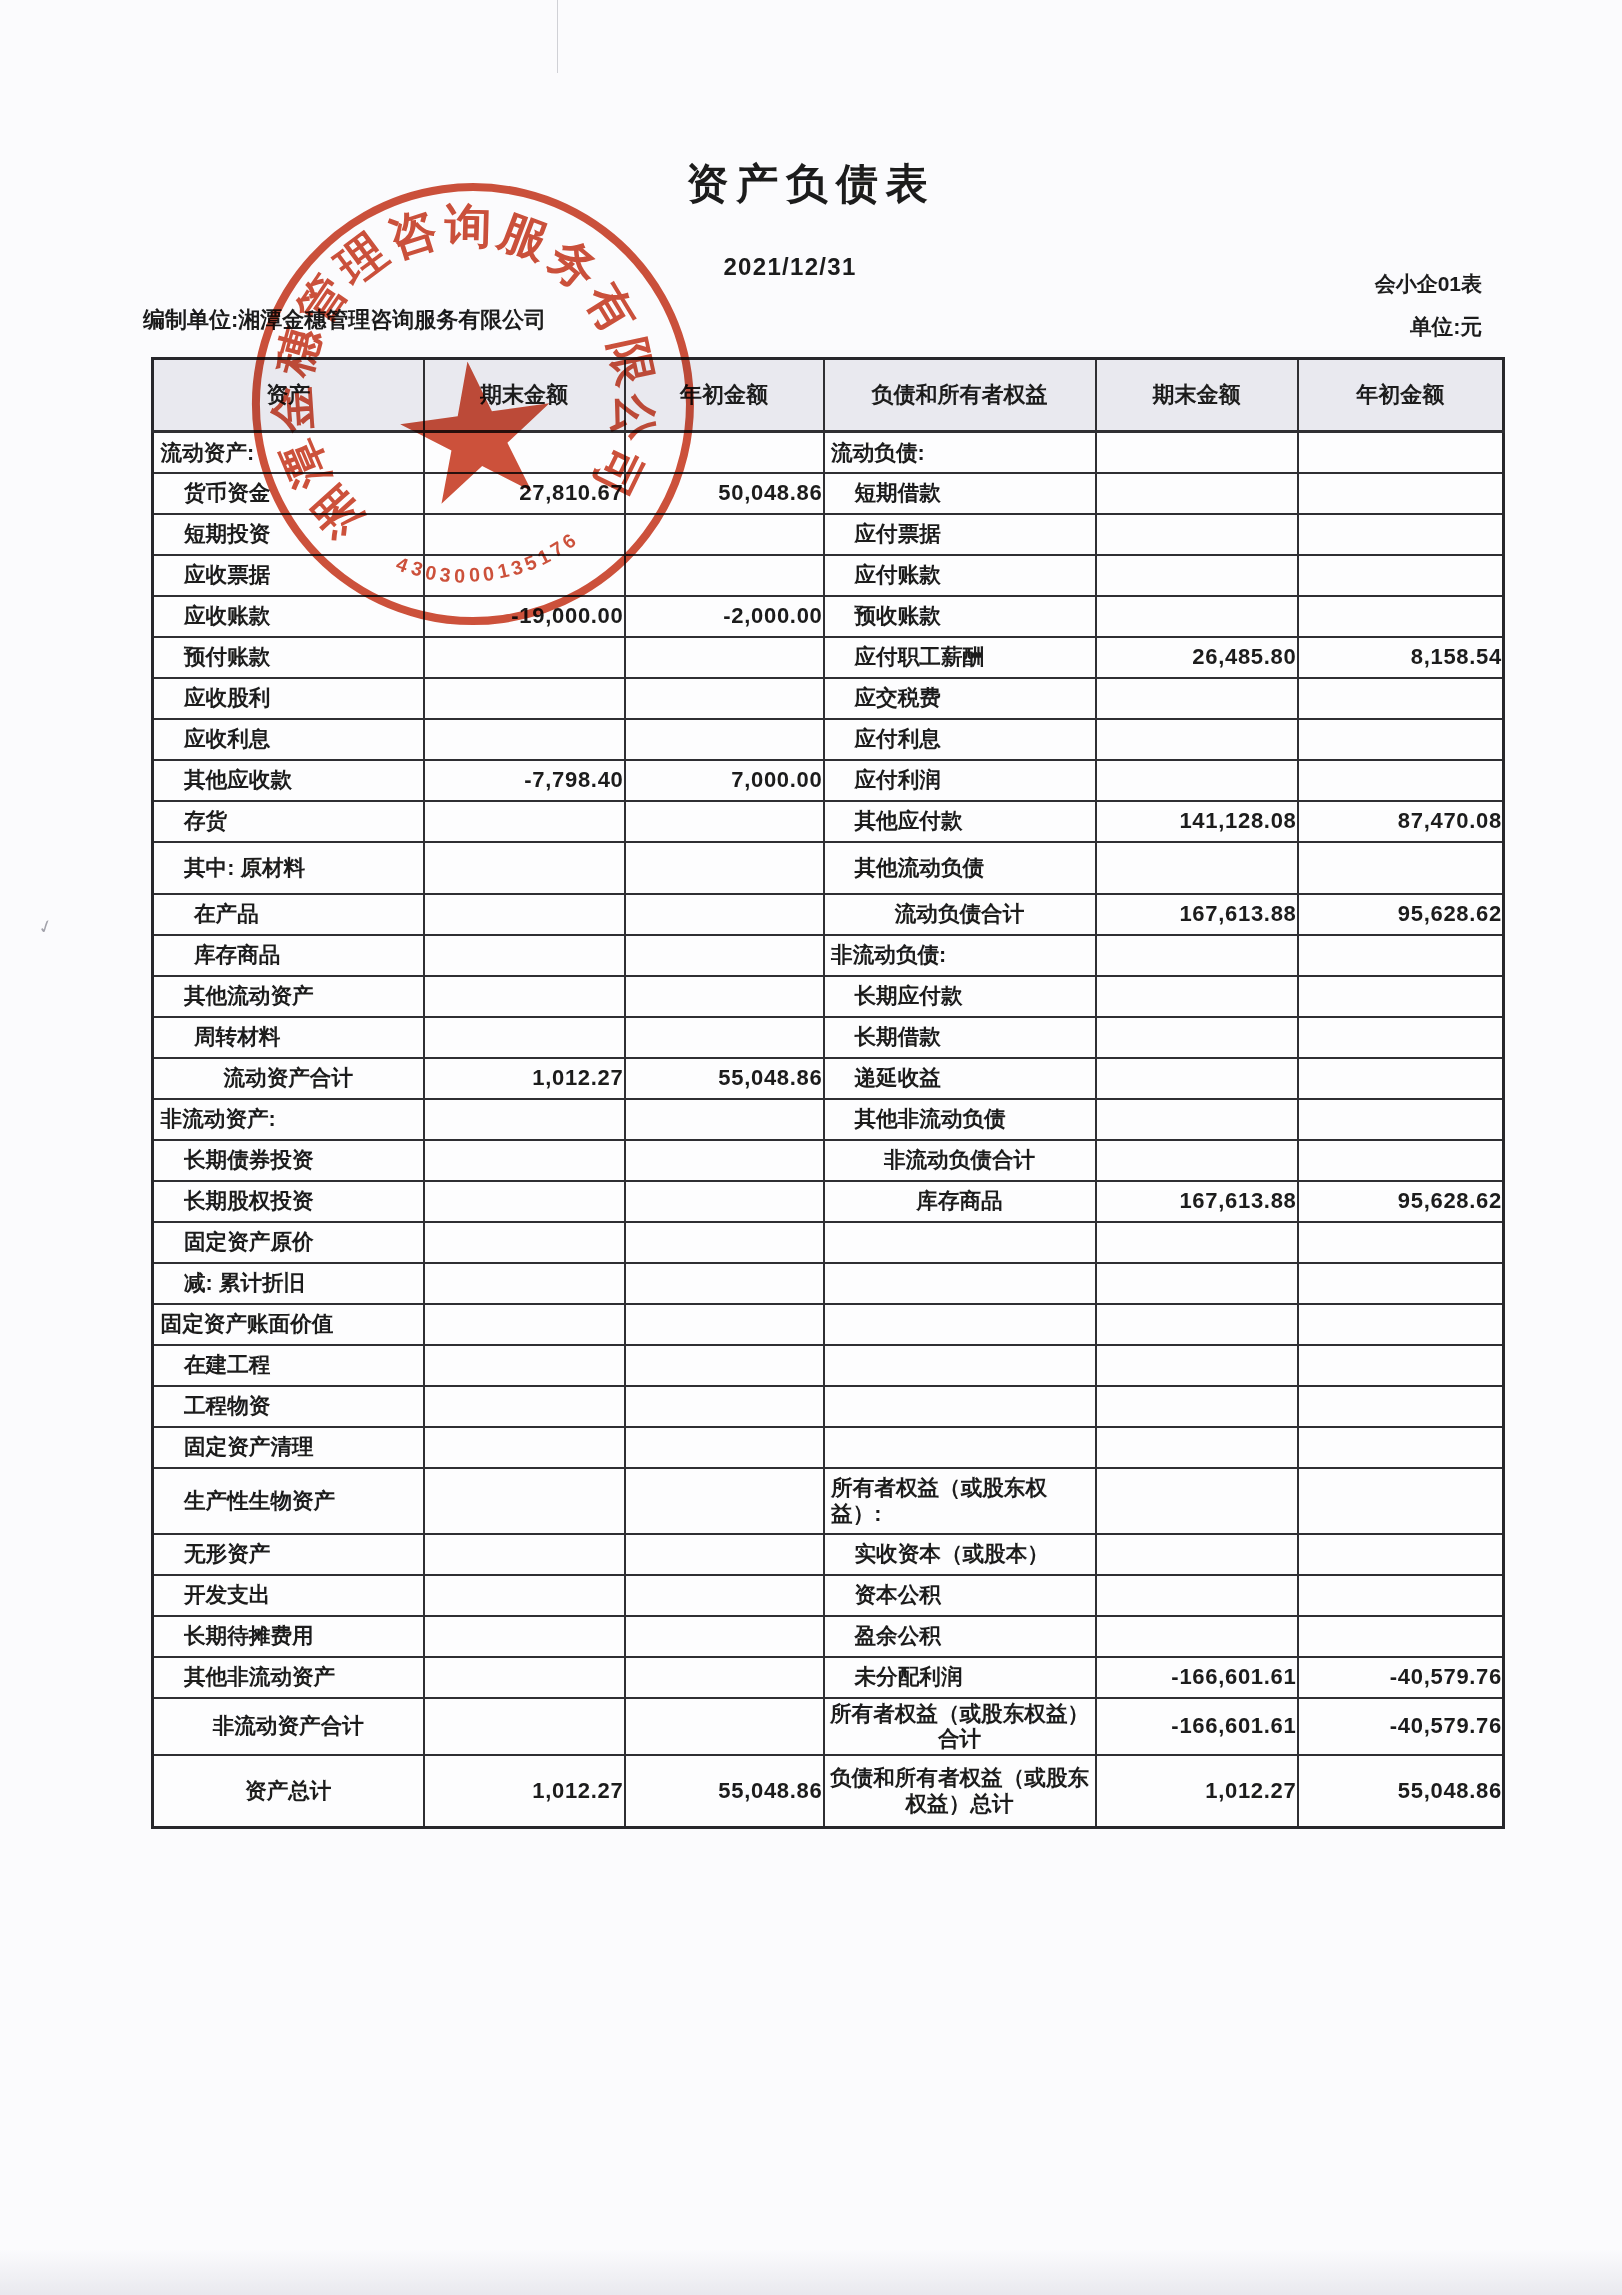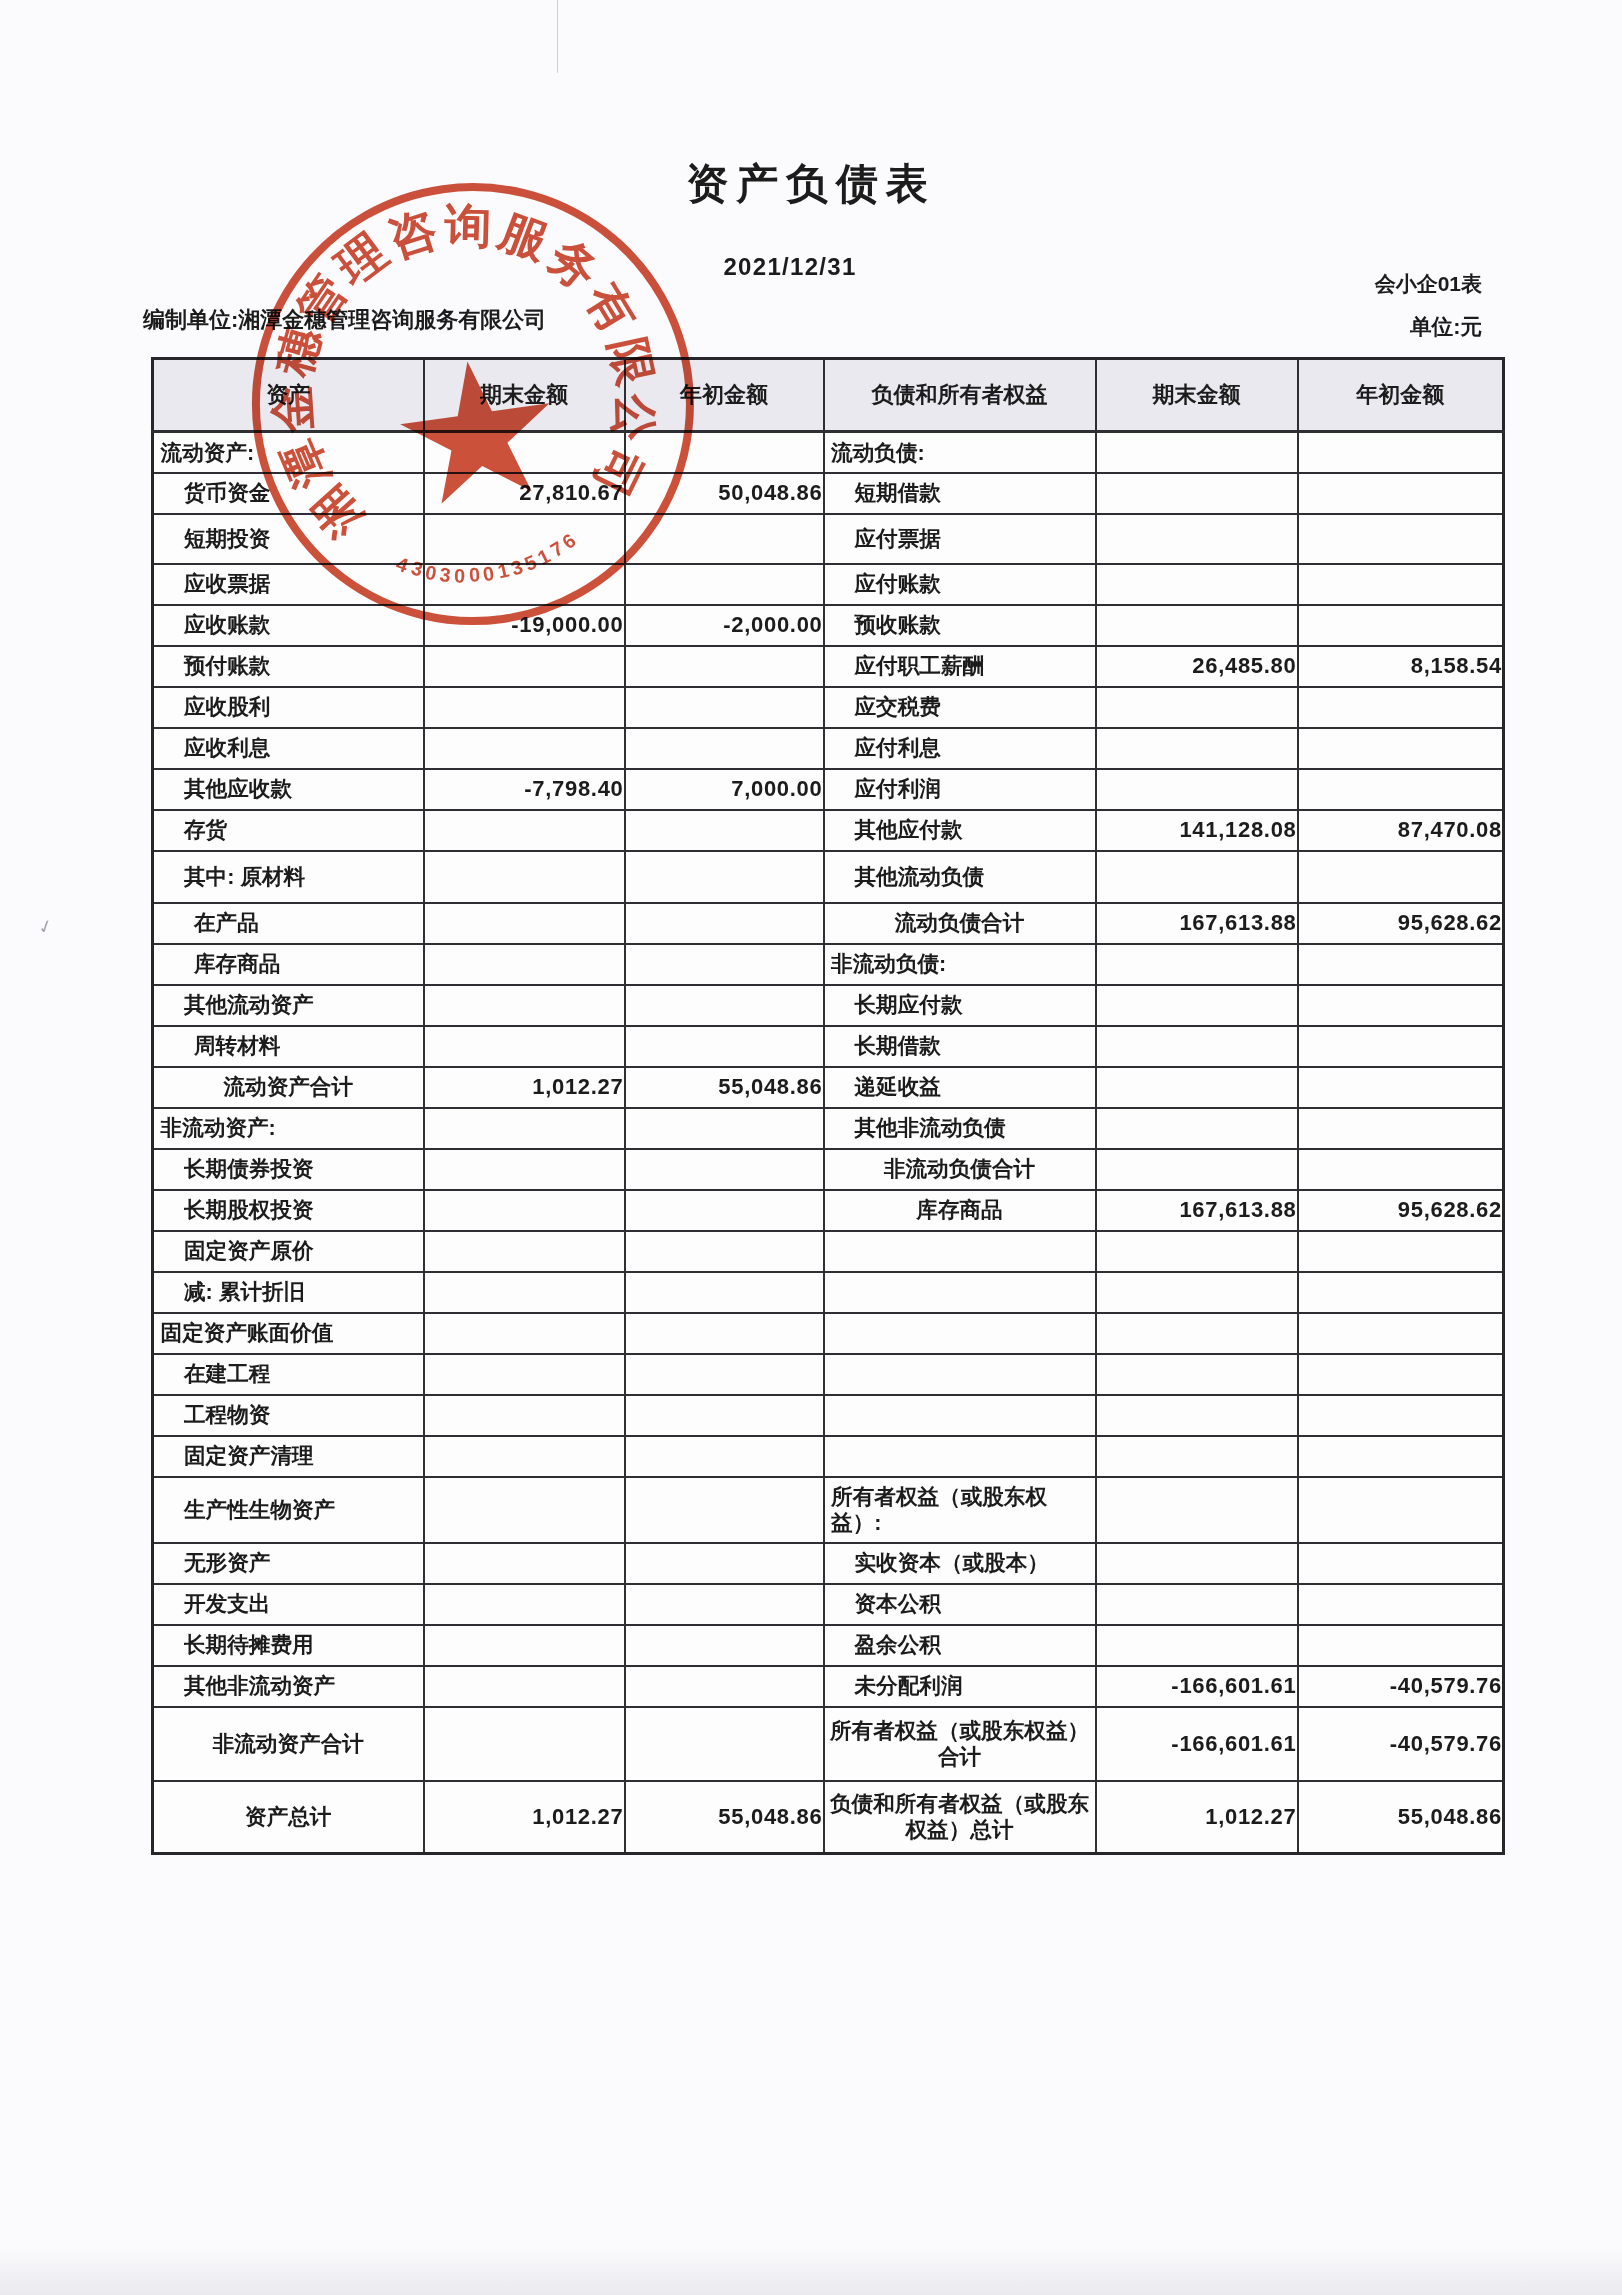--- a/index.html
+++ b/index.html
@@ -150,21 +150,21 @@
           <td class="val"></td>
         </tr>
         <tr style="height: 41px;">
           <td class="lbl item">货币资金</td>
           <td class="val">27,810.67</td>
           <td class="val">50,048.86</td>
           <td class="lbl item">短期借款</td>
           <td class="val"></td>
           <td class="val"></td>
         </tr>
-        <tr style="height: 50px;">
+        <tr style="height: 41px;">
           <td class="lbl item">短期投资</td>
           <td class="val"></td>
           <td class="val"></td>
           <td class="lbl item">应付票据</td>
           <td class="val"></td>
           <td class="val"></td>
         </tr>
         <tr style="height: 41px;">
           <td class="lbl item">应收票据</td>
           <td class="val"></td>
@@ -374,21 +374,21 @@
           <td class="val"></td>
         </tr>
         <tr style="height: 41px;">
           <td class="lbl item">其他非流动资产</td>
           <td class="val"></td>
           <td class="val"></td>
           <td class="lbl item">未分配利润</td>
           <td class="val">-166,601.61</td>
           <td class="val">-40,579.76</td>
         </tr>
-        <tr style="height: 74px;">
+        <tr style="height: 57px;">
           <td class="lbl total">非流动资产合计</td>
           <td class="val"></td>
           <td class="val"></td>
           <td class="lbl total">所有者权益（或股东权益）合计</td>
           <td class="val">-166,601.61</td>
           <td class="val">-40,579.76</td>
         </tr>
         <tr style="height: 73px;">
           <td class="lbl total">资产总计</td>
           <td class="val">1,012.27</td>

